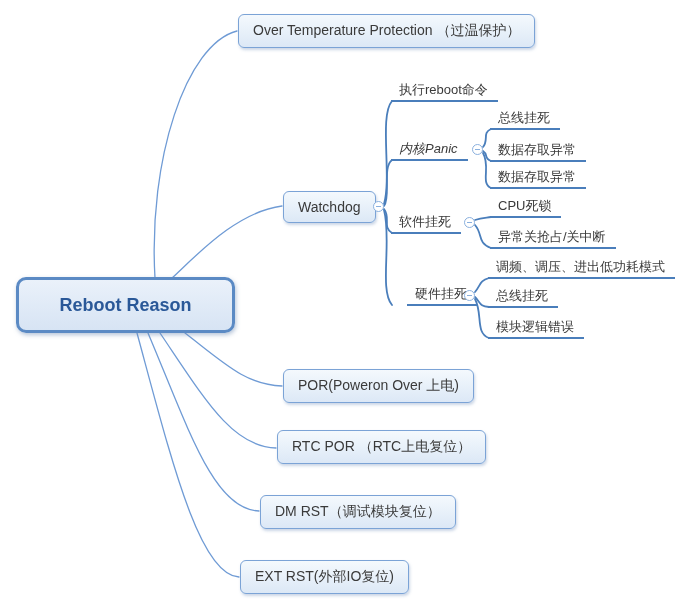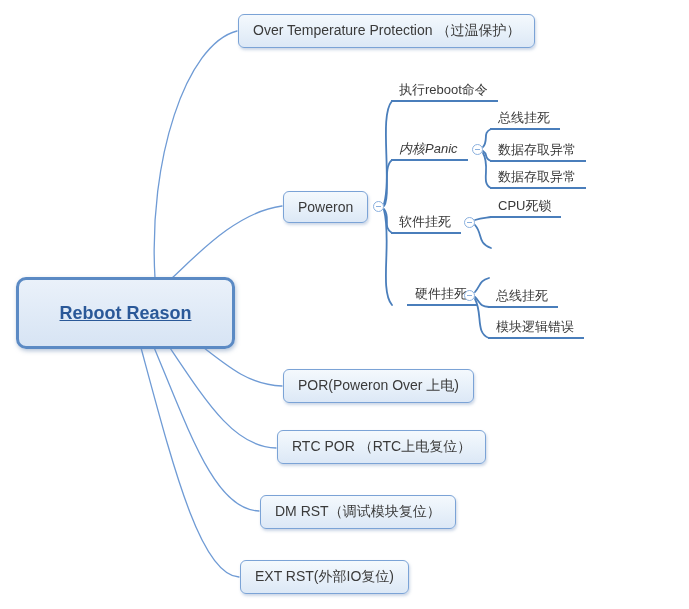--- a/index.html
+++ b/index.html
@@ -27,27 +27,26 @@
   .bc{fill:none;stroke:var(--branch-curve);stroke-width:1.3;stroke-linecap:round;}
   .sc{fill:none;stroke:var(--underline);stroke-width:1.8;stroke-linecap:round;}
   .box-node{
     position:absolute;white-space:nowrap;
     border:1.5px solid var(--box-border);border-radius:6px;
     background:linear-gradient(180deg,var(--box-fill-top),var(--box-fill-bottom));
     padding:7px 14px;font-size:14px;color:var(--node-text);
     box-shadow:1px 2px 3px rgba(140,165,200,.45);
   }
   .root-node{
-    position:absolute;left:16px;top:277px;width:219px;height:72px;
+    position:absolute;left:16px;top:277px;width:219px;height:56px;
     display:flex;align-items:center;justify-content:center;white-space:nowrap;
     border:3px solid var(--root-border);border-radius:10px;
     background:linear-gradient(180deg,var(--root-fill-top),var(--root-fill-bottom));
     font-size:18px;font-weight:bold;color:var(--root-text);
     box-shadow:1px 2px 4px rgba(110,140,180,.5);
-    text-decoration:underline;
   }
   .line-node{
     position:absolute;white-space:nowrap;
     font-size:13px;line-height:17px;color:var(--node-text);
     padding:0 10px 2px 8px;
     border-bottom:2px solid var(--underline);
     text-align:center;
   }
   .collapse{
     position:absolute;width:11px;height:11px;border-radius:50%;
@@ -85,37 +84,39 @@
     <path class="sc" d="M475,225 C483,234 477,243 491,248"></path>
 
     <path class="sc" d="M475,292 C481,285 479,281 489,278"></path>
     <path class="sc" d="M475,297 C481,303 479,306 489,307"></path>
     <path class="sc" d="M475,299 C483,314 475,333 489,338"></path>
   </svg>
 
   <div class="root-node">Reboot Reason</div>
 
   <div class="box-node" style="left:238px;top:14px;">Over Temperature Protection （过温保护）</div>
-  <div class="box-node" style="left:283px;top:191px;">Poweron</div>
+  <div class="box-node" style="left:283px;top:191px;">Watchdog</div>
   <div class="box-node" style="left:283px;top:369px;">POR(Poweron Over 上电)</div>
   <div class="box-node" style="left:277px;top:430px;">RTC POR （RTC上电复位）</div>
   <div class="box-node" style="left:240px;top:560px;">EXT RST(外部IO复位)</div>
   <div class="box-node" style="left:260px;top:495px;">DM RST（调试模块复位）</div>
 
   <div class="line-node" style="left:391px;top:81px;">执行reboot命令</div>
   <div class="line-node" style="left:391px;top:140px;font-style:italic;">内核Panic</div>
   <div class="line-node" style="left:391px;top:213px;">软件挂死</div>
   <div class="line-node" style="left:391px;top:285px;margin-left:16px;">硬件挂死</div>
 
   <div class="line-node" style="left:490px;top:109px;">总线挂死</div>
   <div class="line-node" style="left:490px;top:141px;">数据存取异常</div>
   <div class="line-node" style="left:490px;top:168px;">数据存取异常</div>
 
   <div class="line-node" style="left:490px;top:197px;">CPU死锁</div>
+  <div class="line-node" style="left:490px;top:228px;">异常关抢占/关中断</div>
 
+  <div class="line-node" style="left:488px;top:258px;">调频、调压、进出低功耗模式</div>
   <div class="line-node" style="left:488px;top:287px;">总线挂死</div>
   <div class="line-node" style="left:488px;top:318px;">模块逻辑错误</div>
 
   <div class="collapse" style="left:373px;top:201px;"></div>
   <div class="collapse" style="left:472px;top:144px;"></div>
   <div class="collapse" style="left:464px;top:217px;"></div>
   <div class="collapse" style="left:464px;top:290px;"></div>
 
 </div>
 

